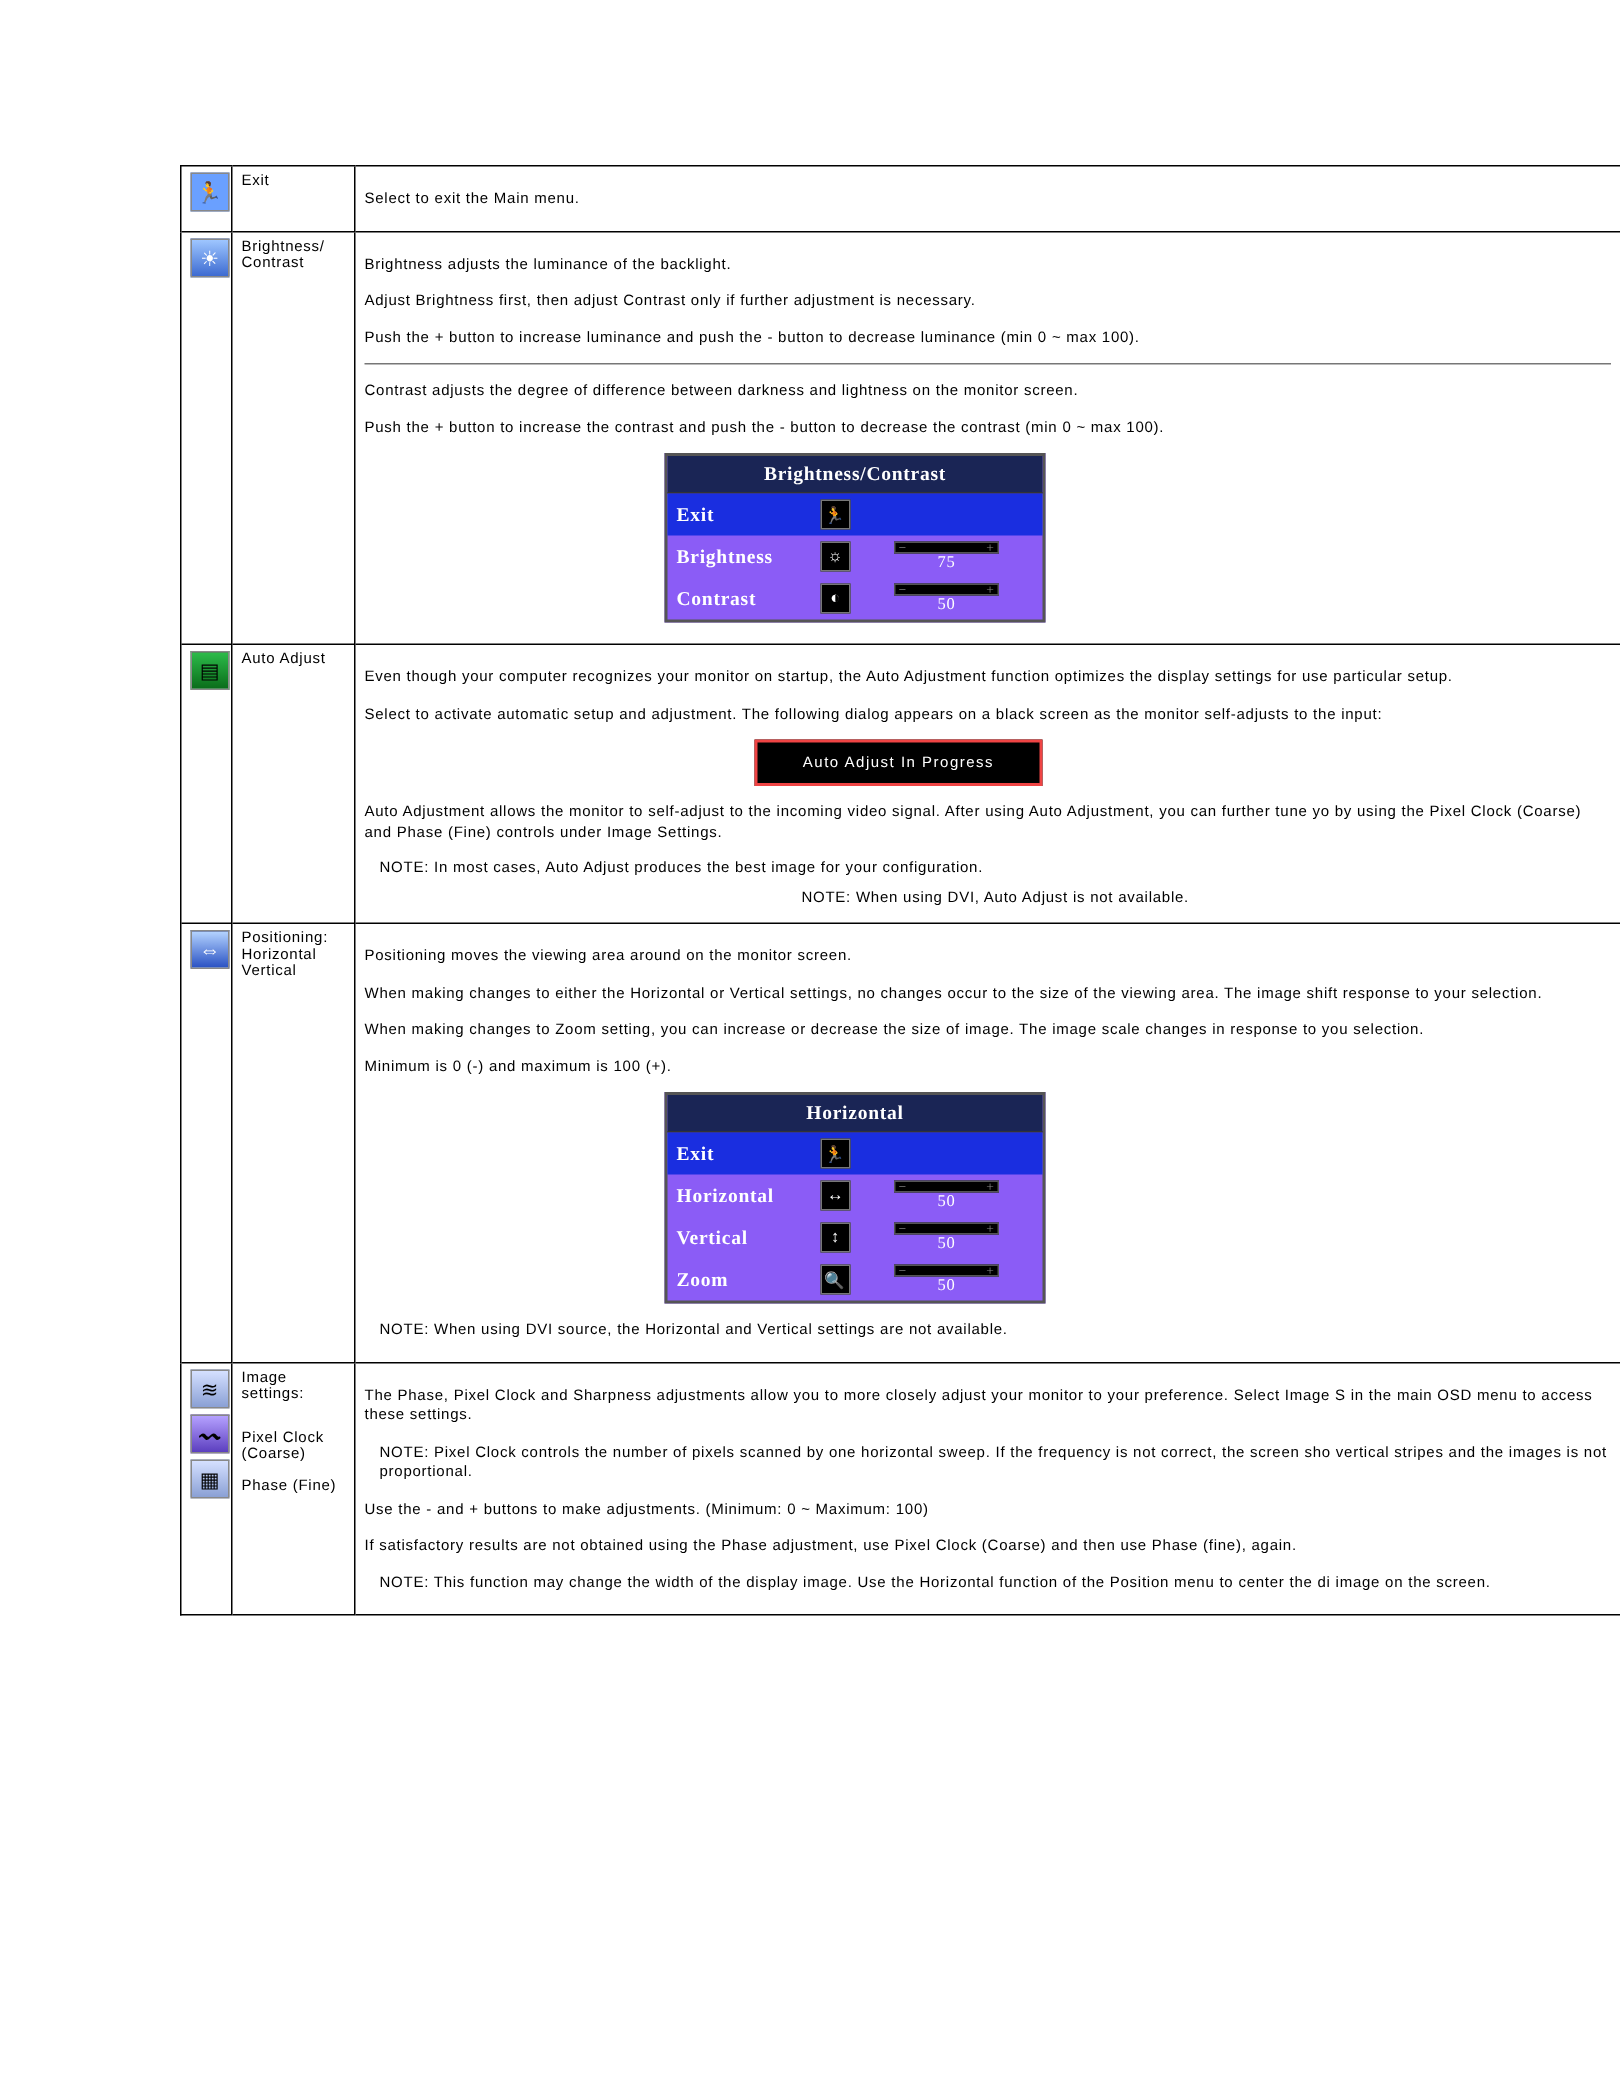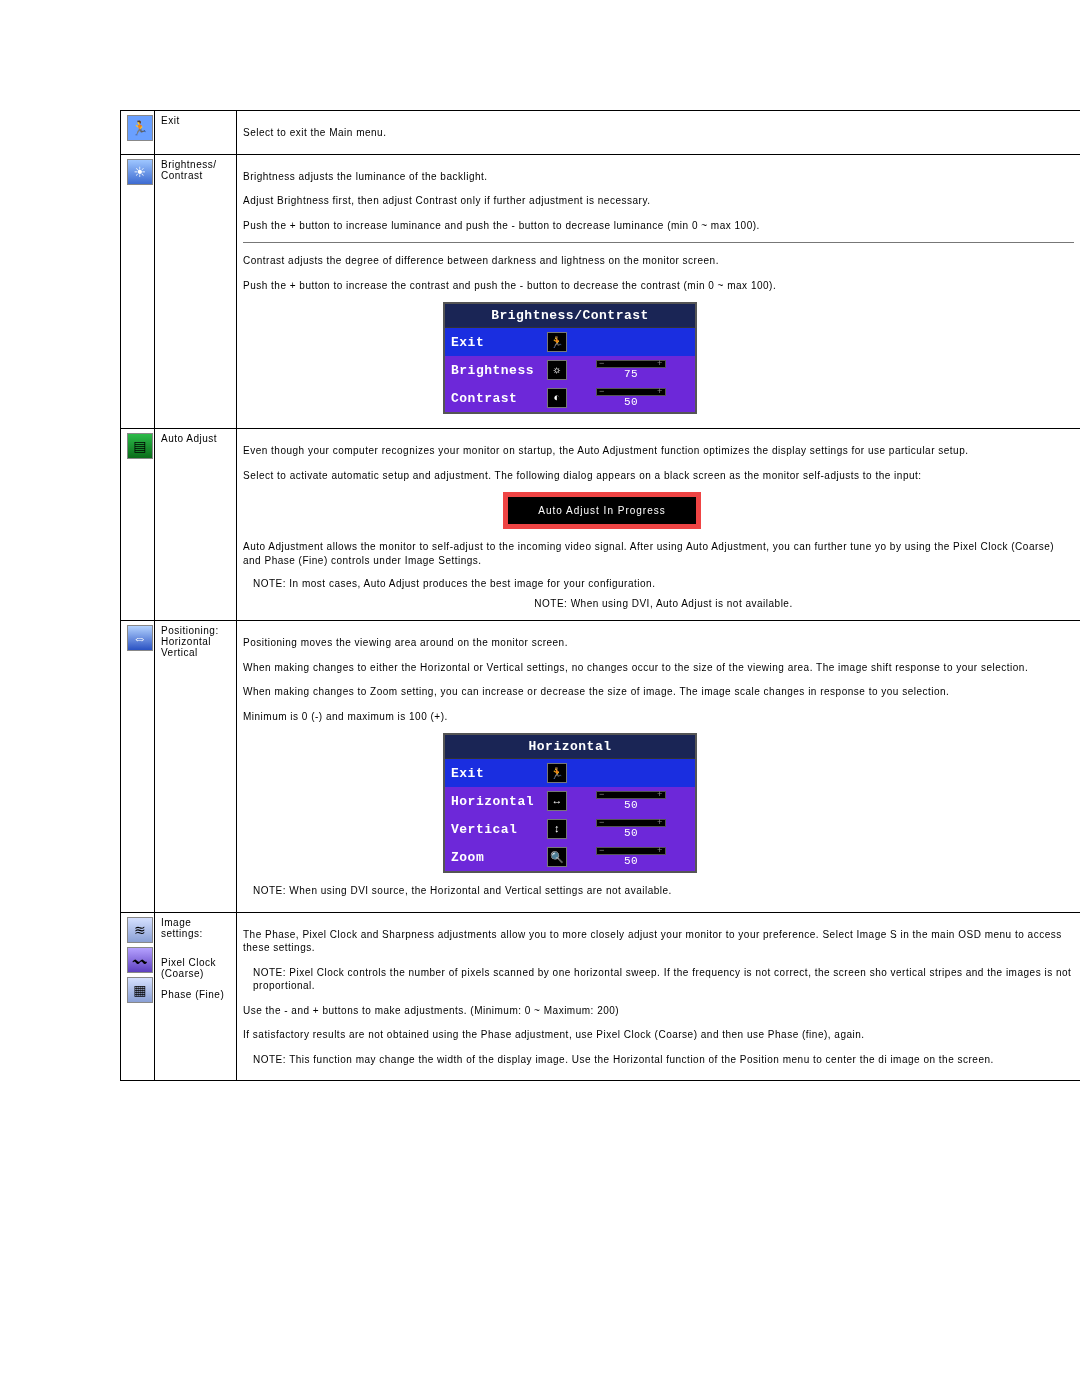--- a/index.html
+++ b/index.html
@@ -47,24 +47,24 @@
   .icon-wave  { background: linear-gradient(#d5e0ff,#8aa0d5); }
   .icon-phase { background: linear-gradient(#b5a1ff,#5c3fbf); }
 
   p { margin: 11px 0 10px 0; line-height: 1.35; }
   .notes p { margin: 0 0 6px 0; }
 
   
   .osd {
     width: 250px;
     border: 2px solid #555;
-    background: #6d28d9;
+    background: #8b5cf6;
     color: #fff;
     margin: 10px 0 10px 200px;
-    font-family: Liberation Mono, monospace;
+    font-family: Liberation Serif, serif;
     font-size: 13px;
   }
   .osd-title {
     background: #1a2555;
     text-align: center;
     font-weight: bold;
     padding: 4px 0;
     border-bottom: 1px solid #333;
   }
   .osd-row {
@@ -98,21 +98,21 @@
   .osd-val { font-size: 11px; }
 
   .auto-progress {
     width: 180px;
     background: #000;
     color: #fff;
     font-size: 10px;
     text-align: center;
     padding: 8px 4px;
     margin: 6px 0 10px 260px;
-    border: 5px solid #ef4444;
+    border: 2px solid #ef4444;
     letter-spacing: 1px;
   }
   .hr { border:none; border-top:1px solid #777; margin:6px 0 8px 0;}
 </style>
 </head>
 <body>
 
 <div class="page">
 <table class="doc">
   <colgroup>
@@ -260,21 +260,21 @@
       <div class="icon-box icon-wave">▦</div>
     </td>
     <td>
       <div style="margin-bottom:18px;">Image settings:</div>
       <div style="margin-bottom:10px;">Pixel Clock (Coarse)</div>
       <div>Phase (Fine)</div>
     </td>
     <td>
       <p>The Phase, Pixel Clock and Sharpness adjustments allow you to more closely adjust your monitor to your preference. Select Image S in the main OSD menu to access these settings.</p>
       <p style="margin-left:10px;">NOTE: Pixel Clock controls the number of pixels scanned by one horizontal sweep. If the frequency is not correct, the screen sho vertical stripes and the images is not proportional.</p>
-      <p>Use the - and + buttons to make adjustments. (Minimum: 0 ~ Maximum: 200)</p>
+      <p>Use the - and + buttons to make adjustments. (Minimum: 0 ~ Maximum: 100)</p>
       <p>If satisfactory results are not obtained using the Phase adjustment, use Pixel Clock (Coarse) and then use Phase (fine), again.</p>
       <p style="margin-left:10px;">NOTE: This function may change the width of the display image. Use the Horizontal function of the Position menu to center the di image on the screen.</p>
     </td>
   </tr>
 
 </tbody>
     </table>
 </div>
 
 </body></html>

